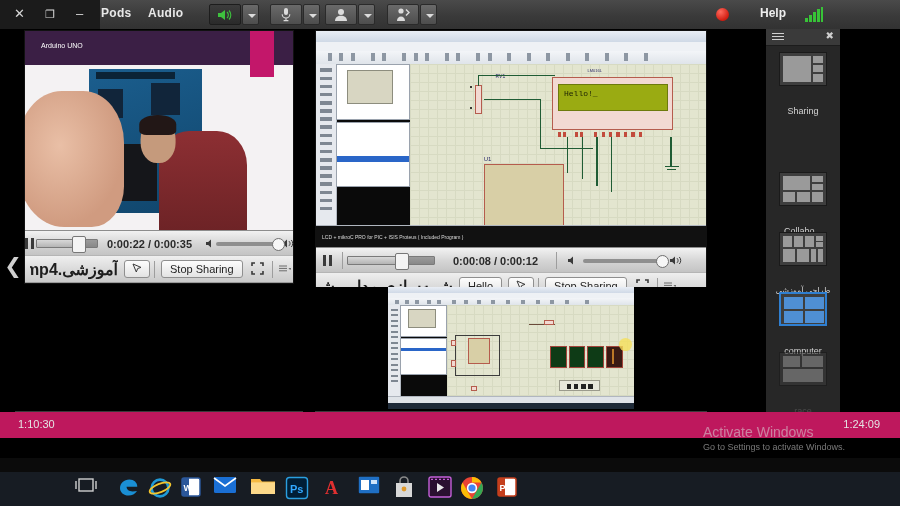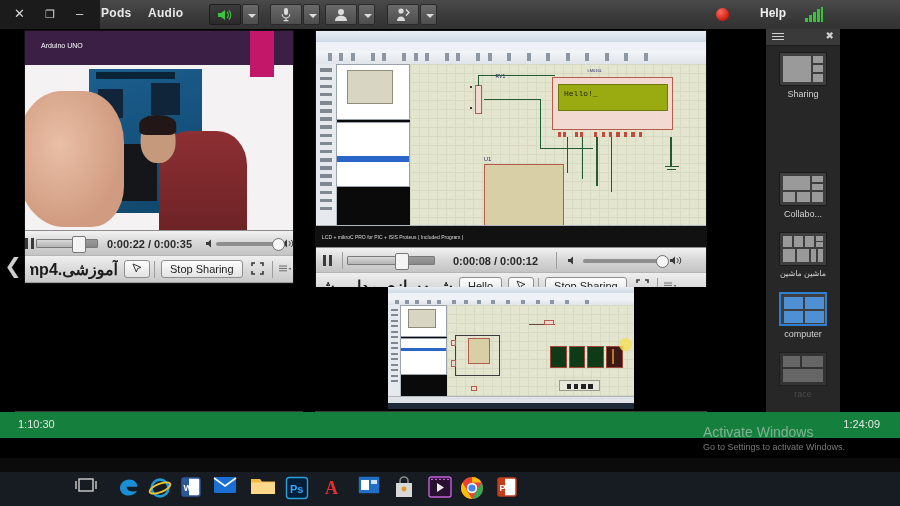--- a/index.html
+++ b/index.html
@@ -109,26 +109,26 @@
   .lay-head{position:absolute;left:0;top:0;right:0;height:16px;background:#3a3a3a;border-bottom:1px solid #1c1c1c;}
   .lay-head .hamb{position:absolute;left:6px;top:4px;width:12px;height:8px;}
   .lay-head .hamb i{display:block;height:1px;background:#d0d0d0;margin-bottom:2px;}
   .lay-head .x{position:absolute;right:6px;top:1px;color:#cfcfcf;font-size:10px;}
   .lay{position:absolute;left:0;width:74px;text-align:center;}
   .lay-thumb{width:48px;height:34px;margin:0 auto;background:#3e3e3e;border:1px solid #1a1a1a;
     box-sizing:border-box;padding:3px;position:relative;}
   .lay-thumb.sel{border:2px solid #2f7fd1;padding:2px;}
   .lay-cell{position:absolute;background:#9a9a9a;}
   .lay-thumb.sel .lay-cell{background:#4f8fd4;}
-  .lay-name{color:#d4d4d4;font-size:9px;margin-top:3px;}
+  .lay-name{color:#d4d4d4;font-size:9px;margin-top:20px;}
   .lay.dim .lay-name{color:#4a4a4a;}
   .lay.dim .lay-thumb{opacity:.55;}
 
   
-  .footer{position:absolute;left:0;top:412px;width:900px;height:26px;background:#15803d;}
+  .footer{position:absolute;left:0;top:412px;width:900px;height:26px;background:#be185d;}
   .ftime{position:absolute;top:6px;color:#e4e4e4;font-size:11px;}
   .watermark{position:absolute;color:#d8d8d8;opacity:.55;}
   .wm1{left:703px;top:424px;font-size:14px;}
   .wm2{left:703px;top:442px;font-size:9px;}
 
   
   .taskbar{position:absolute;left:0;top:472px;width:900px;height:34px;background:#171c23;}
   .tb-ico{position:absolute;top:4px;width:26px;height:26px;}
   .preview-strip{position:absolute;left:0;top:458px;width:900px;height:16px;background:#0b0b0b;}
 </style>
@@ -655,21 +655,21 @@
           <div class="lay-cell" style="left:3px;top:3px;width:9px;height:11px"></div>
           <div class="lay-cell" style="left:14px;top:3px;width:9px;height:11px"></div>
           <div class="lay-cell" style="left:25px;top:3px;width:9px;height:11px"></div>
           <div class="lay-cell" style="left:36px;top:3px;width:7px;height:5px"></div>
           <div class="lay-cell" style="left:36px;top:9px;width:7px;height:5px"></div>
           <div class="lay-cell" style="left:3px;top:16px;width:12px;height:13px"></div>
           <div class="lay-cell" style="left:17px;top:16px;width:12px;height:13px"></div>
           <div class="lay-cell" style="left:31px;top:16px;width:5px;height:13px"></div>
           <div class="lay-cell" style="left:38px;top:16px;width:5px;height:13px"></div>
         </div>
-        <div class="lay-name" style="font-size:8px">ماشین ماشین</div>
+        <div class="lay-name" style="font-size:8px">طراحی آموزشی</div>
       </div>
 
       <div class="lay" style="top:263px">
         <div class="lay-thumb sel">
           <div class="lay-cell" style="left:3px;top:3px;width:19px;height:12px"></div>
           <div class="lay-cell" style="left:24px;top:3px;width:19px;height:12px"></div>
           <div class="lay-cell" style="left:3px;top:17px;width:19px;height:12px"></div>
           <div class="lay-cell" style="left:24px;top:17px;width:19px;height:12px"></div>
         </div>
         <div class="lay-name">computer</div>

